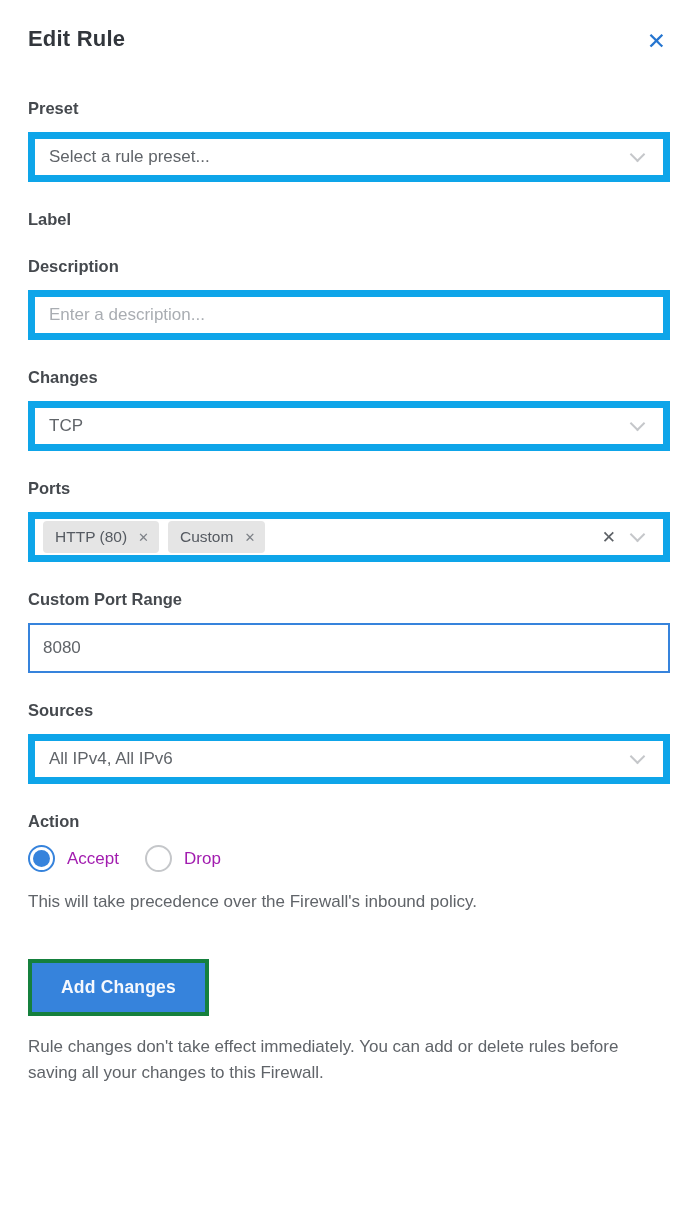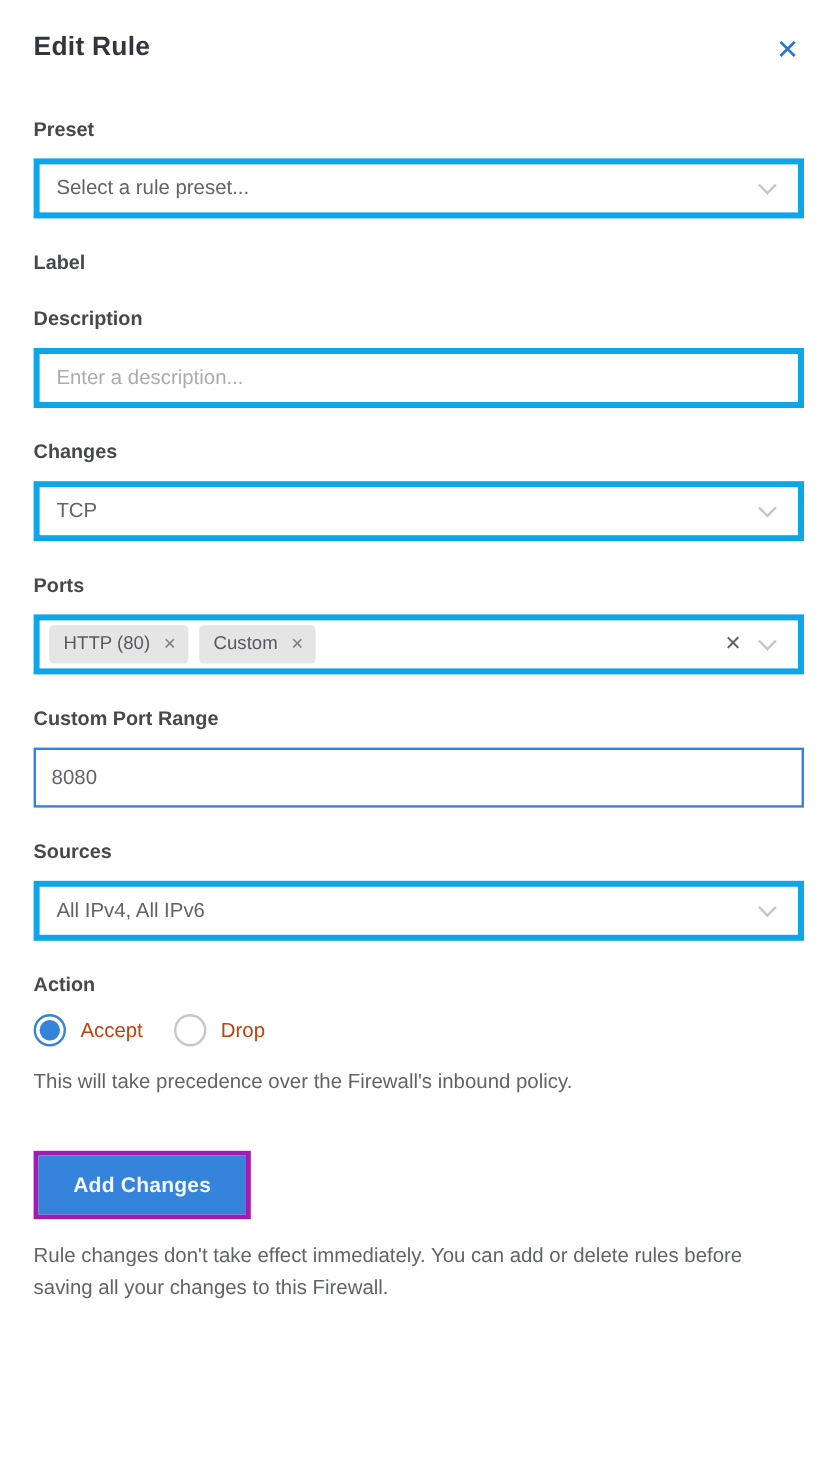--- a/index.html
+++ b/index.html
@@ -12,21 +12,21 @@
   .drawer-header { display: flex; justify-content: space-between; align-items: flex-start; margin-bottom: 44px; }
   .drawer-title { font-size: 22px; font-weight: 700; color: #32363c; letter-spacing: 0.2px; }
   .close-btn { background: none; border: none; cursor: pointer; padding: 2px 4px; line-height: 1; margin-top: 2px; }
   .close-btn span { font-size: 23px; color: #2575d0; font-weight: 400; }
 
   
   .field-label { font-size: 16.5px; font-weight: 700; color: #45494e; margin: 28px 0 14px; }
   .field-label:first-of-type { margin-top: 0; }
 
   .input-box {
-    width: 642px; height: 50px; border: 5px solid #0ea5e9; background: #fff;
+    width: 642px; height: 50px; border: 7px solid #0ea5e9; background: #fff;
     display: flex; align-items: center; padding: 0 14px; font-size: 17px; color: #606469;
   }
   .input-box.focused { border: 2px solid #3683dc; padding: 0 13px; }
   input.text-input { border: none; outline: none; width: 100%; height: 100%;
     font-family: "Liberation Sans", "DejaVu Sans", sans-serif; font-size: 17px; color: #606469; background: transparent; }
   input.text-input::placeholder { color: #a9adb2; opacity: 1; }
 
   .select-box { justify-content: space-between; cursor: pointer; }
   .select-value { color: #606469; }
 
@@ -41,26 +41,26 @@
   .multi-right { margin-left: auto; display: flex; align-items: center; }
   .clear-x { font-size: 17px; font-weight: 700; color: #5d6166; cursor: pointer; margin-right: 16px; }
 
   
   .radio-row { display: flex; align-items: center; margin-top: 22px; }
   .radio-opt { display: flex; align-items: center; margin-right: 26px; cursor: pointer; }
   .radio-circle { width: 27px; height: 27px; border-radius: 50%; border: 2px solid #c5c7ca; background: #fff;
     display: flex; align-items: center; justify-content: center; flex: 0 0 auto; }
   .radio-opt.selected .radio-circle { border-color: #3683dc; }
   .radio-opt.selected .radio-dot { width: 17px; height: 17px; border-radius: 50%; background: #3683dc; }
-  .radio-label { font-size: 17px; color: #c2410c; margin-left: 12px; }
+  .radio-label { font-size: 17px; color: #a21caf; margin-left: 12px; }
 
   .helper-text { font-size: 17px; color: #606469; margin-top: 20px; }
 
   
-  .annotation-box { display: inline-block; border: 4px solid #a21caf; margin-top: 47px; }
+  .annotation-box { display: inline-block; border: 4px solid #15803d; margin-top: 47px; }
   .add-btn { display: block; background: #3683dc; color: #f5f8fd; border: none; cursor: pointer;
     font-family: "Liberation Sans", "DejaVu Sans", sans-serif; font-size: 17.5px; font-weight: 700;
     padding: 14px 29px; letter-spacing: 0.2px; }
 
   .footer-note { font-size: 17px; color: #606469; margin-top: 18px; max-width: 645px; line-height: 1.55; }
 </style>
 </head>
 <body>
 
 <div class="drawer">

